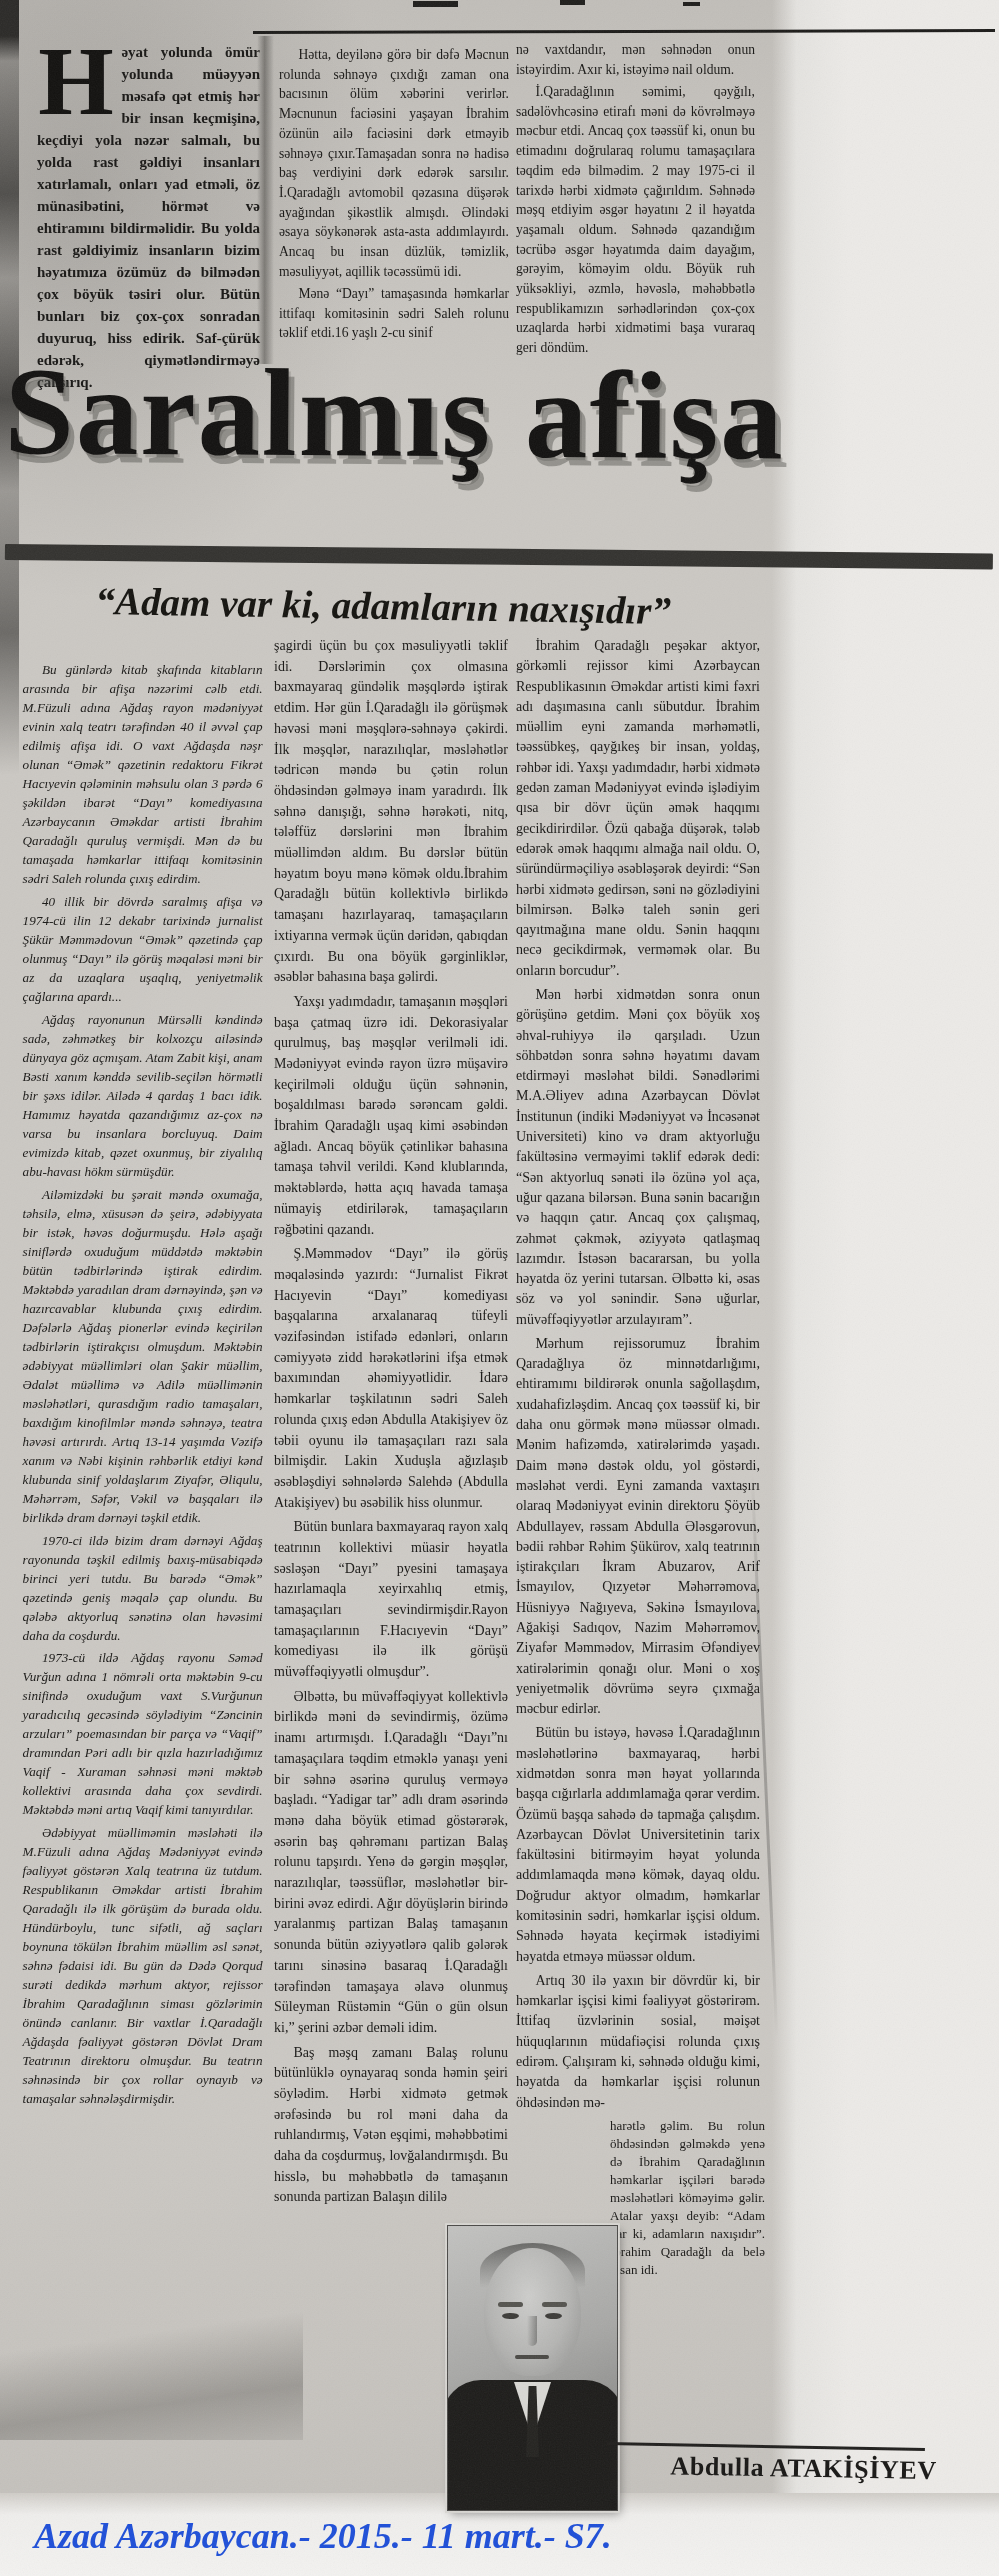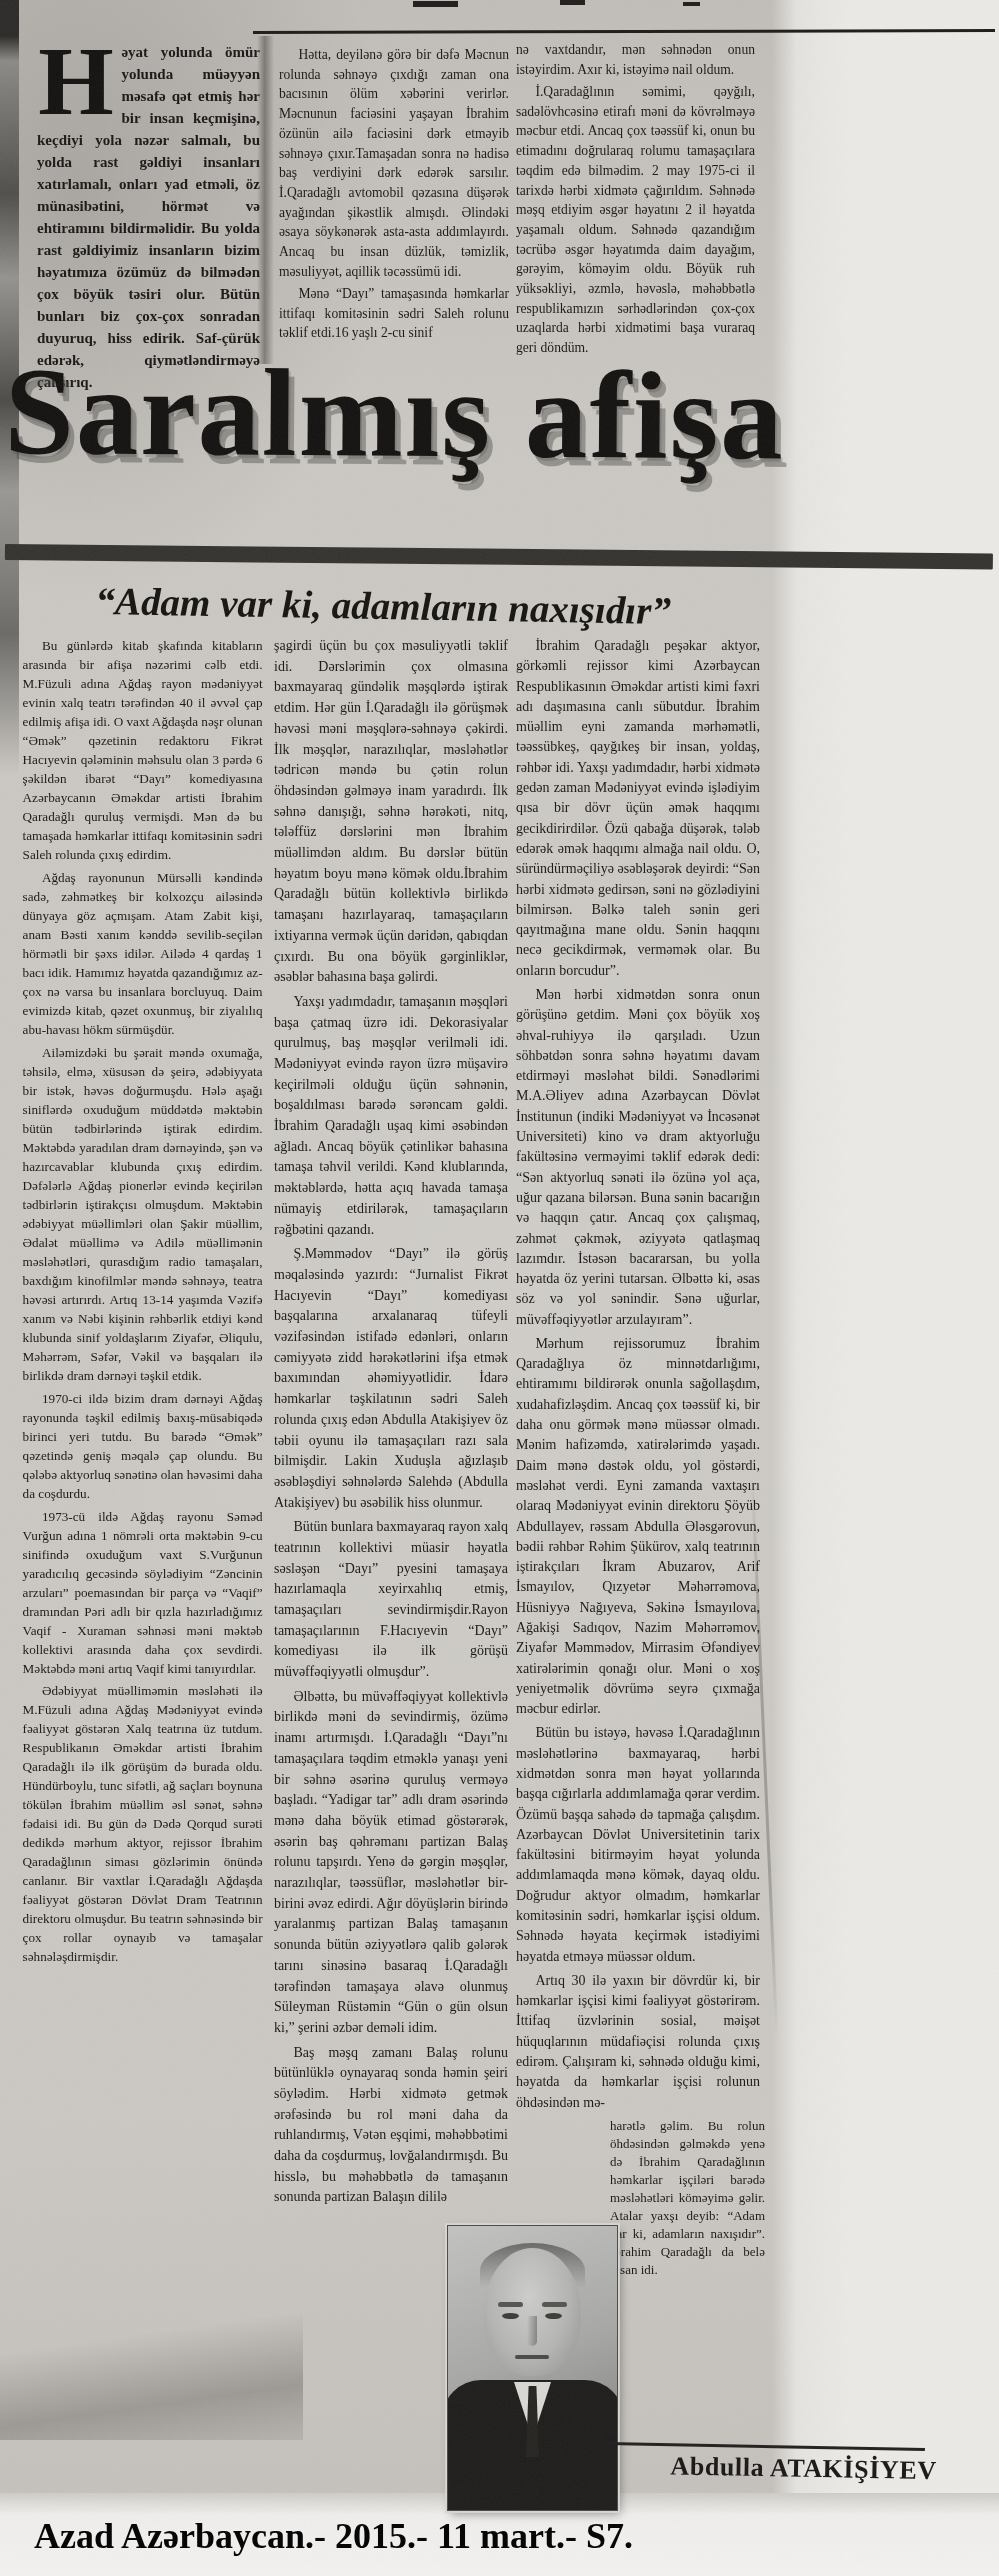--- a/index.html
+++ b/index.html
@@ -46,21 +46,21 @@
      text-shadow:5.8px 8.4px 0 rgba(70,68,65,0.42), 1.9px 3.2px 0 rgba(70,68,65,0.25);white-space:nowrap;}
   .subtitle-bar{position:absolute;left:5.2px;top:544px;width:988px;height:16px;background:#33322f;
      transform:rotate(0.55deg);transform-origin:left top;border-radius:1.3px;}
   .subtitle{position:absolute;left:96px;top:578px;font-size:39px;font-weight:bold;font-style:italic;
      color:#14130f;transform:rotate(1deg);transform-origin:left top;white-space:nowrap;}
 
   
   .bodycol{position:absolute;text-align:justify;}
   .bodycol p{margin:0 0 3.9px 0;text-indent:19.4px;}
   .bodycol p.noindent{text-indent:0;}
-  .c1{left:22.6px;top:636px;width:240px;font-size:13.2px;line-height:19px;}
+  .c1{left:22.6px;top:660px;width:240px;font-size:13.2px;line-height:19px;font-style:italic;}
   .c2{left:274px;top:636px;width:234px;font-size:14px;line-height:20.7px;}
   .c3{left:516px;top:636px;width:244px;font-size:14px;line-height:20.3px;}
   .narrow2{width:163px;font-size:13px;line-height:18px;text-align:justify;margin-top:2.6px;}
   .narrow3{width:155px;margin-left:94px;font-size:13px;line-height:18px;text-align:justify;margin-top:2.6px;}
 
   
   .photo{position:absolute;left:447px;top:2225px;width:169px;height:284px;
      background:linear-gradient(160deg,#c2c2c0 0%,#a8a8a6 45%,#8f8f8d 70%);
      border:1.3px solid #4a4947;box-shadow:0 0 0 1.9px #d8d6d2, 2.6px 3.9px 9px rgba(0,0,0,0.35);overflow:hidden;}
   .ph-head{position:absolute;left:36px;top:22px;width:97px;height:128px;border-radius:50% 50% 46% 46%;
@@ -75,21 +75,21 @@
      background:#1d1c1a;border-radius:39px 39px 0 0;}
   .ph-shirt{position:absolute;left:66px;top:156px;width:37px;height:57px;background:#d9d8d4;
      clip-path:polygon(0 0,100% 0,50% 100%);}
   .ph-tie{position:absolute;left:78px;top:160px;width:13px;height:71px;background:#242320;
      clip-path:polygon(20% 0,80% 0,100% 100%,0 100%);}
 
   .sig-rule{position:absolute;left:607px;top:2442px;width:318px;height:3.2px;background:#201f1d;
      transform:rotate(1.1deg);transform-origin:left top;}
   .signature{position:absolute;left:646px;top:2451px;width:291px;text-align:right;
      font-size:26px;font-weight:bold;letter-spacing:0.6px;transform:rotate(1deg);transform-origin:left top;white-space:nowrap;}
-  .citation{position:absolute;left:34px;top:2515px;font-size:36px;font-weight:bold;color:#000000;white-space:nowrap;}
+  .citation{position:absolute;left:34px;top:2515px;font-size:36px;font-weight:bold;color:#1d4ed8;white-space:nowrap;font-style:italic;}
   .grain{position:absolute;left:0;top:0;pointer-events:none;}
 </style>
 </head>
 <body>
 
 <div class="page">
 
   <div class="layer bg-shade"></div>
   <div class="layer right-margin"></div>
   <div class="layer left-edge"></div>
@@ -114,20 +114,21 @@
     <p>nə vaxtdandır, mən səhnədən onun istəyirdim. Axır ki, istəyimə nail oldum.</p>
     <p class="indent">İ.Qaradağlının səmimi, qəyğılı, sadəlövhcəsinə etirafı məni də kövrəlməyə məcbur etdi. Ancaq çox təəssüf ki, onun bu etimadını doğrularaq rolumu tamaşaçılara təqdim edə bilmədim. 2 may 1975-ci il tarixdə hərbi xidmətə çağırıldım. Səhnədə məşq etdiyim əsgər həyatını 2 il həyatda yaşamalı oldum. Səhnədə qazandığım təcrübə əsgər həyatımda daim dayağım, gərəyim, köməyim oldu. Böyük ruh yüksəkliyi, əzmlə, həvəslə, məhəbbətlə respublikamızın sərhədlərindən çox-çox uzaqlarda hərbi xidmətimi başa vuraraq geri döndüm.</p>
   </div>
 
   <div class="headline">Saralmış afişa</div>
   <div class="subtitle-bar"></div>
   <div class="subtitle">“Adam var ki, adamların naxışıdır”</div>
 
   <div class="bodycol c1">
     <p>Bu günlərdə kitab şkafında kitabların arasında bir afişa nəzərimi cəlb etdi. M.Füzuli adına Ağdaş rayon mədəniyyət evinin xalq teatrı tərəfindən 40 il əvvəl çap edilmiş afişa idi. O vaxt Ağdaşda nəşr olunan “Əmək” qəzetinin redaktoru Fikrət Hacıyevin qələminin məhsulu olan 3 pərdə 6 şəkildən ibarət “Dayı” komediyasına Azərbaycanın Əməkdar artisti İbrahim Qaradağlı quruluş vermişdi. Mən də bu tamaşada həmkarlar ittifaqı komitəsinin sədri Saleh rolunda çıxış edirdim.</p>
+    <p>40 illik bir dövrdə saralmış afişa və 1974-cü ilin 12 dekabr tarixində jurnalist Şükür Məmmədovun “Əmək” qəzetində çap olunmuş “Dayı” ilə görüş məqaləsi məni bir az da uzaqlara uşaqlıq, yeniyetməlik çağlarına apardı...</p>
     <p>Ağdaş rayonunun Mürsəlli kəndində sadə, zəhmətkeş bir kolxozçu ailəsində dünyaya göz açmışam. Atam Zabit kişi, anam Bəsti xanım kənddə sevilib-seçilən hörmətli bir şəxs idilər. Ailədə 4 qardaş 1 bacı idik. Hamımız həyatda qazandığımız az-çox nə varsa bu insanlara borcluyuq. Daim evimizdə kitab, qəzet oxunmuş, bir ziyalılıq abu-havası hökm sürmüşdür.</p>
     <p>Ailəmizdəki bu şərait məndə oxumağa, təhsilə, elmə, xüsusən də şeirə, ədəbiyyata bir istək, həvəs doğurmuşdu. Hələ aşağı siniflərdə oxuduğum müddətdə məktəbin bütün tədbirlərində iştirak edirdim. Məktəbdə yaradılan dram dərnəyində, şən və hazırcavablar klubunda çıxış edirdim. Dəfələrlə Ağdaş pionerlər evində keçirilən tədbirlərin iştirakçısı olmuşdum. Məktəbin ədəbiyyat müəllimləri olan Şakir müəllim, Ədalət müəllimə və Adilə müəllimənin məsləhətləri, qurasdığım radio tamaşaları, baxdığım kinofilmlər məndə səhnəyə, teatra həvəsi artırırdı. Artıq 13-14 yaşımda Vəzifə xanım və Nəbi kişinin rəhbərlik etdiyi kənd klubunda sinif yoldaşlarım Ziyafər, Əliqulu, Məhərrəm, Səfər, Vəkil və başqaları ilə birlikdə dram dərnəyi təşkil etdik.</p>
     <p>1970-ci ildə bizim dram dərnəyi Ağdaş rayonunda təşkil edilmiş baxış-müsabiqədə birinci yeri tutdu. Bu barədə “Əmək” qəzetində geniş məqalə çap olundu. Bu qələbə aktyorluq sənətinə olan həvəsimi daha da coşdurdu.</p>
     <p>1973-cü ildə Ağdaş rayonu Səməd Vurğun adına 1 nömrəli orta məktəbin 9-cu sinifində oxuduğum vaxt S.Vurğunun yaradıcılıq gecəsində söylədiyim “Zəncinin arzuları” poemasından bir parça və “Vaqif” dramından Pəri adlı bir qızla hazırladığımız Vaqif - Xuraman səhnəsi məni məktəb kollektivi arasında daha çox sevdirdi. Məktəbdə məni artıq Vaqif kimi tanıyırdılar.</p>
     <p>Ədəbiyyat müəlliməmin məsləhəti ilə M.Füzuli adına Ağdaş Mədəniyyət evində fəaliyyət göstərən Xalq teatrına üz tutdum. Respublikanın Əməkdar artisti İbrahim Qaradağlı ilə ilk görüşüm də burada oldu. Hündürboylu, tunc sifətli, ağ saçları boynuna tökülən İbrahim müəllim əsl sənət, səhnə fədaisi idi. Bu gün də Dədə Qorqud surəti dedikdə mərhum aktyor, rejissor İbrahim Qaradağlının siması gözlərimin önündə canlanır. Bir vaxtlar İ.Qaradağlı Ağdaşda fəaliyyət göstərən Dövlət Dram Teatrının direktoru olmuşdur. Bu teatrın səhnəsində bir çox rollar oynayıb və tamaşalar səhnələşdirmişdir.</p>
   </div>
 
   <div class="bodycol c2">
     <p class="noindent">şagirdi üçün bu çox məsuliyyətli təklif idi. Dərslərimin çox olmasına baxmayaraq gündəlik məşqlərdə iştirak etdim. Hər gün İ.Qaradağlı ilə görüşmək həvəsi məni məşqlərə-səhnəyə çəkirdi. İlk məşqlər, narazılıqlar, məsləhətlər tədricən məndə bu çətin rolun öhdəsindən gəlməyə inam yaradırdı. İlk səhnə danışığı, səhnə hərəkəti, nitq, tələffüz dərslərini mən İbrahim müəllimdən aldım. Bu dərslər bütün həyatım boyu mənə kömək oldu.İbrahim Qaradağlı bütün kollektivlə birlikdə tamaşanı hazırlayaraq, tamaşaçıların ixtiyarına vermək üçün dəridən, qabıqdan çıxırdı. Bu ona böyük gərginliklər, əsəblər bahasına başa gəlirdi.</p>
     <p>Yaxşı yadımdadır, tamaşanın məşqləri başa çatmaq üzrə idi. Dekorasiyalar qurulmuş, baş məşqlər verilməli idi. Mədəniyyət evində rayon üzrə müşavirə keçirilməli olduğu üçün səhnənin, boşaldılması barədə sərəncam gəldi. İbrahim Qaradağlı uşaq kimi əsəbindən ağladı. Ancaq böyük çətinlikər bahasına tamaşa təhvil verildi. Kənd klublarında, məktəblərdə, hətta açıq havada tamaşa nümayiş etdirilərək, tamaşaçıların rəğbətini qazandı.</p>

